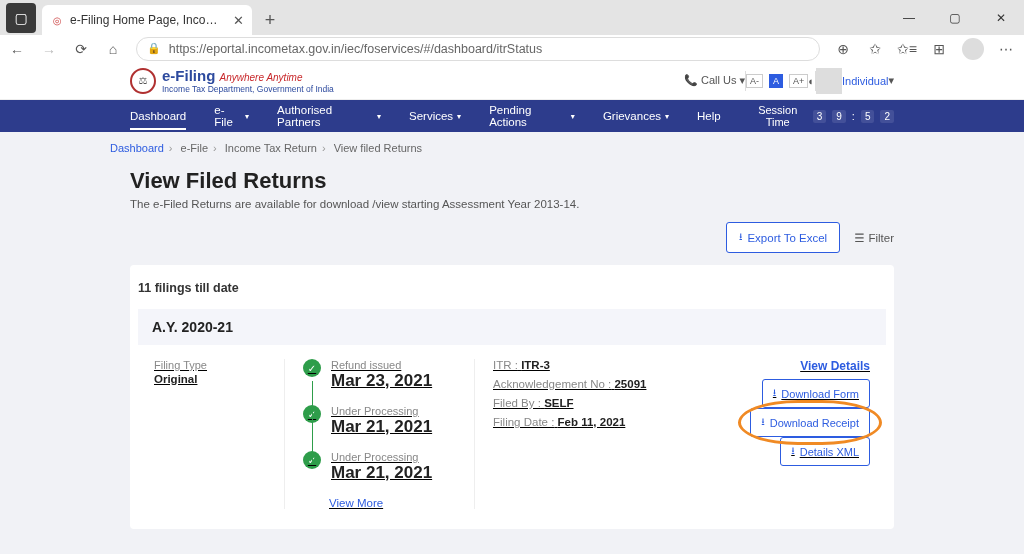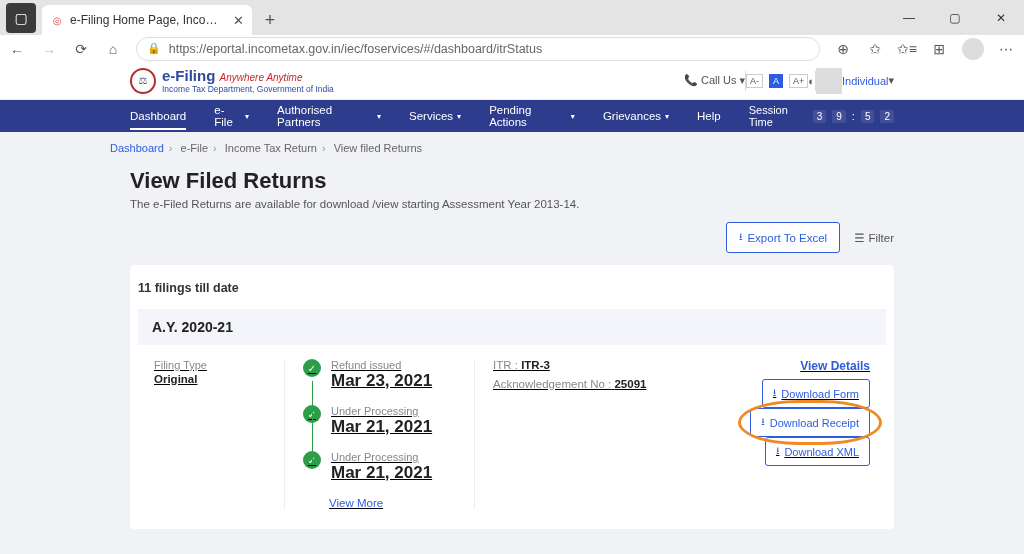--- a/index.html
+++ b/index.html
@@ -39,21 +39,21 @@
   .sep-v{width:1px;height:20px;background:#ddd;}
   .user-av{width:26px;height:26px;background:#ddd;}
   .indiv-link{color:#2d5ce0;}
 
   
   .main-nav { background:#2d3c8c; height:32px; display:flex; align-items:center; padding:0 130px; gap:28px; color:#fff; font-size:11.5px; font-weight:500;}
   .nav-item{display:flex;align-items:center;gap:4px;cursor:pointer;}
   .nav-active{position:relative;}
   .nav-active::after{content:'';position:absolute;bottom:-8px;left:0;right:0;height:2px;background:#fff;}
   .nav-caret{font-size:8px;}
-  .session-wrap{margin-left:auto;display:flex;align-items:center;gap:6px;font-size:11px;}
+  .session-wrap{margin-left:auto;display:flex;align-items:center;gap:6px;font-size:11px;text-align:center;}
   .session-digit{background:#435099;color:#fff;padding:1px 4px;font-size:10px;border-radius:2px;}
   .session-colon{color:#fff;}
 
   
   .crumbs { padding:10px 110px 6px; font-size:11px; color:#666;}
   .crumbs a{color:#2d5ce0;font-weight:500;}
   .crumbs .sep{margin:0 5px;color:#999;}
 
   
   .page-head { padding:8px 130px 4px;}
@@ -235,32 +235,34 @@
         <div class="tl-text">
             <div class="t1">Under Processing</div>
             <div class="t2">Mar 21, 2021</div>
           </div>
       </div>
       <div class="view-more">View More</div>
     </div>
     <div class="col col-details">
       <div class="kv"><span>ITR :</span> <b>ITR-3</b></div>
       <div class="kv"><span>Acknowledgement No :</span> <b>25091</b></div>
+      <div class="kv"><span>Filed By :</span> <b>SELF</b></div>
+      <div class="kv"><span>Filing Date :</span> <b>Feb 11, 2021</b></div>
     </div>
     <div class="col col-actions">
       <span class="link-blue">View Details</span>
       <button class="dl-btn">
           <span class="dl-icon">⭳</span>
           <span>Download Form</span>
         </button>
       <span class="highlight-ring">
         <button class="dl-btn">
             <span class="dl-icon">⭳</span>
             <span>Download Receipt</span>
           </button>
       </span>
       <button class="dl-btn">
           <span class="dl-icon">⭳</span>
-          <span>Download XML</span>
+          <span>Details XML</span>
         </button>
     </div>
   </div>
 </div>
 
 </body></html>

